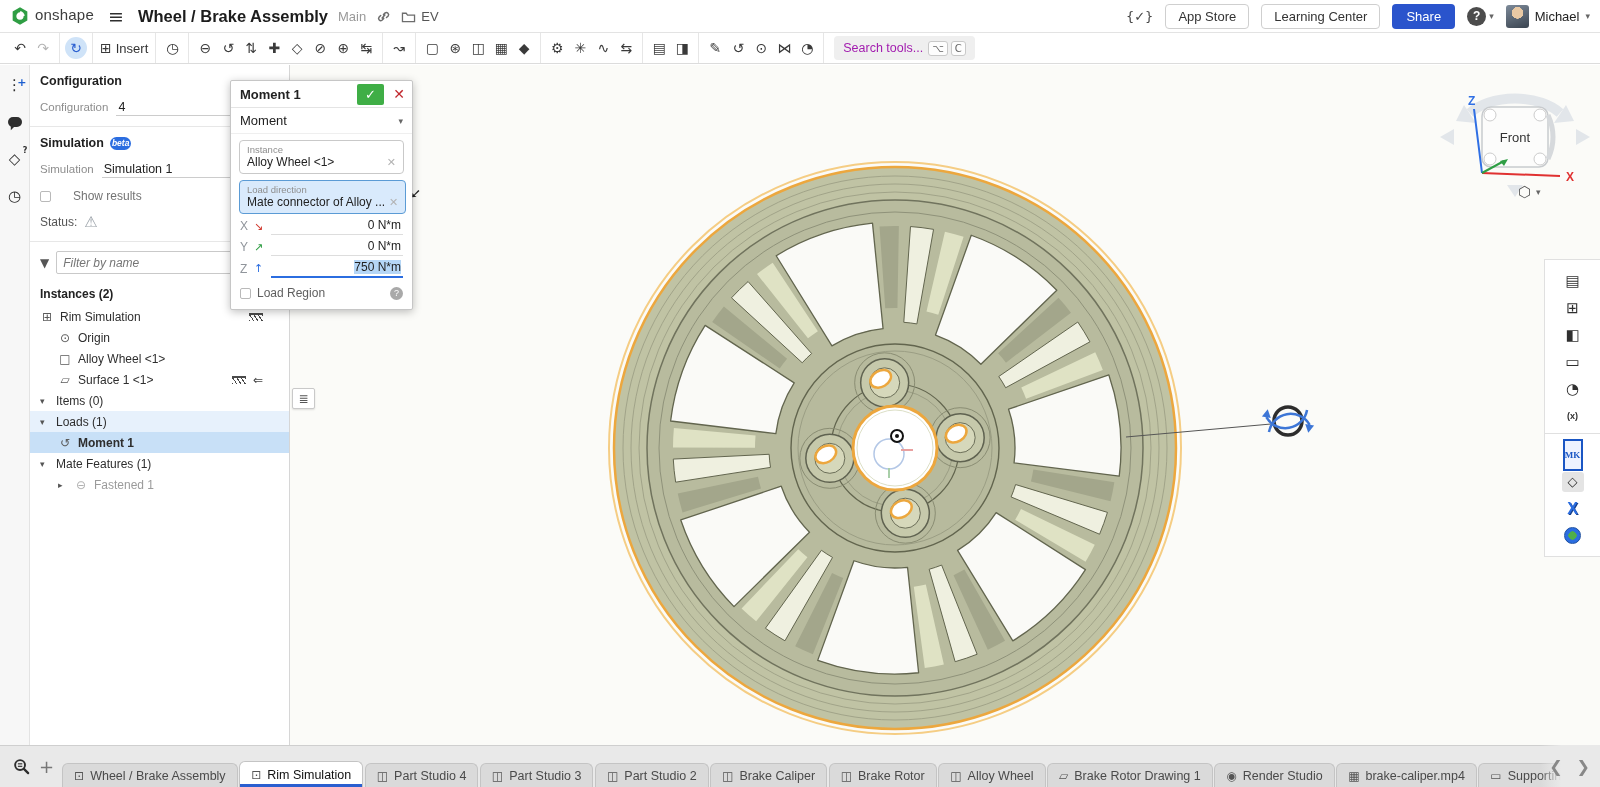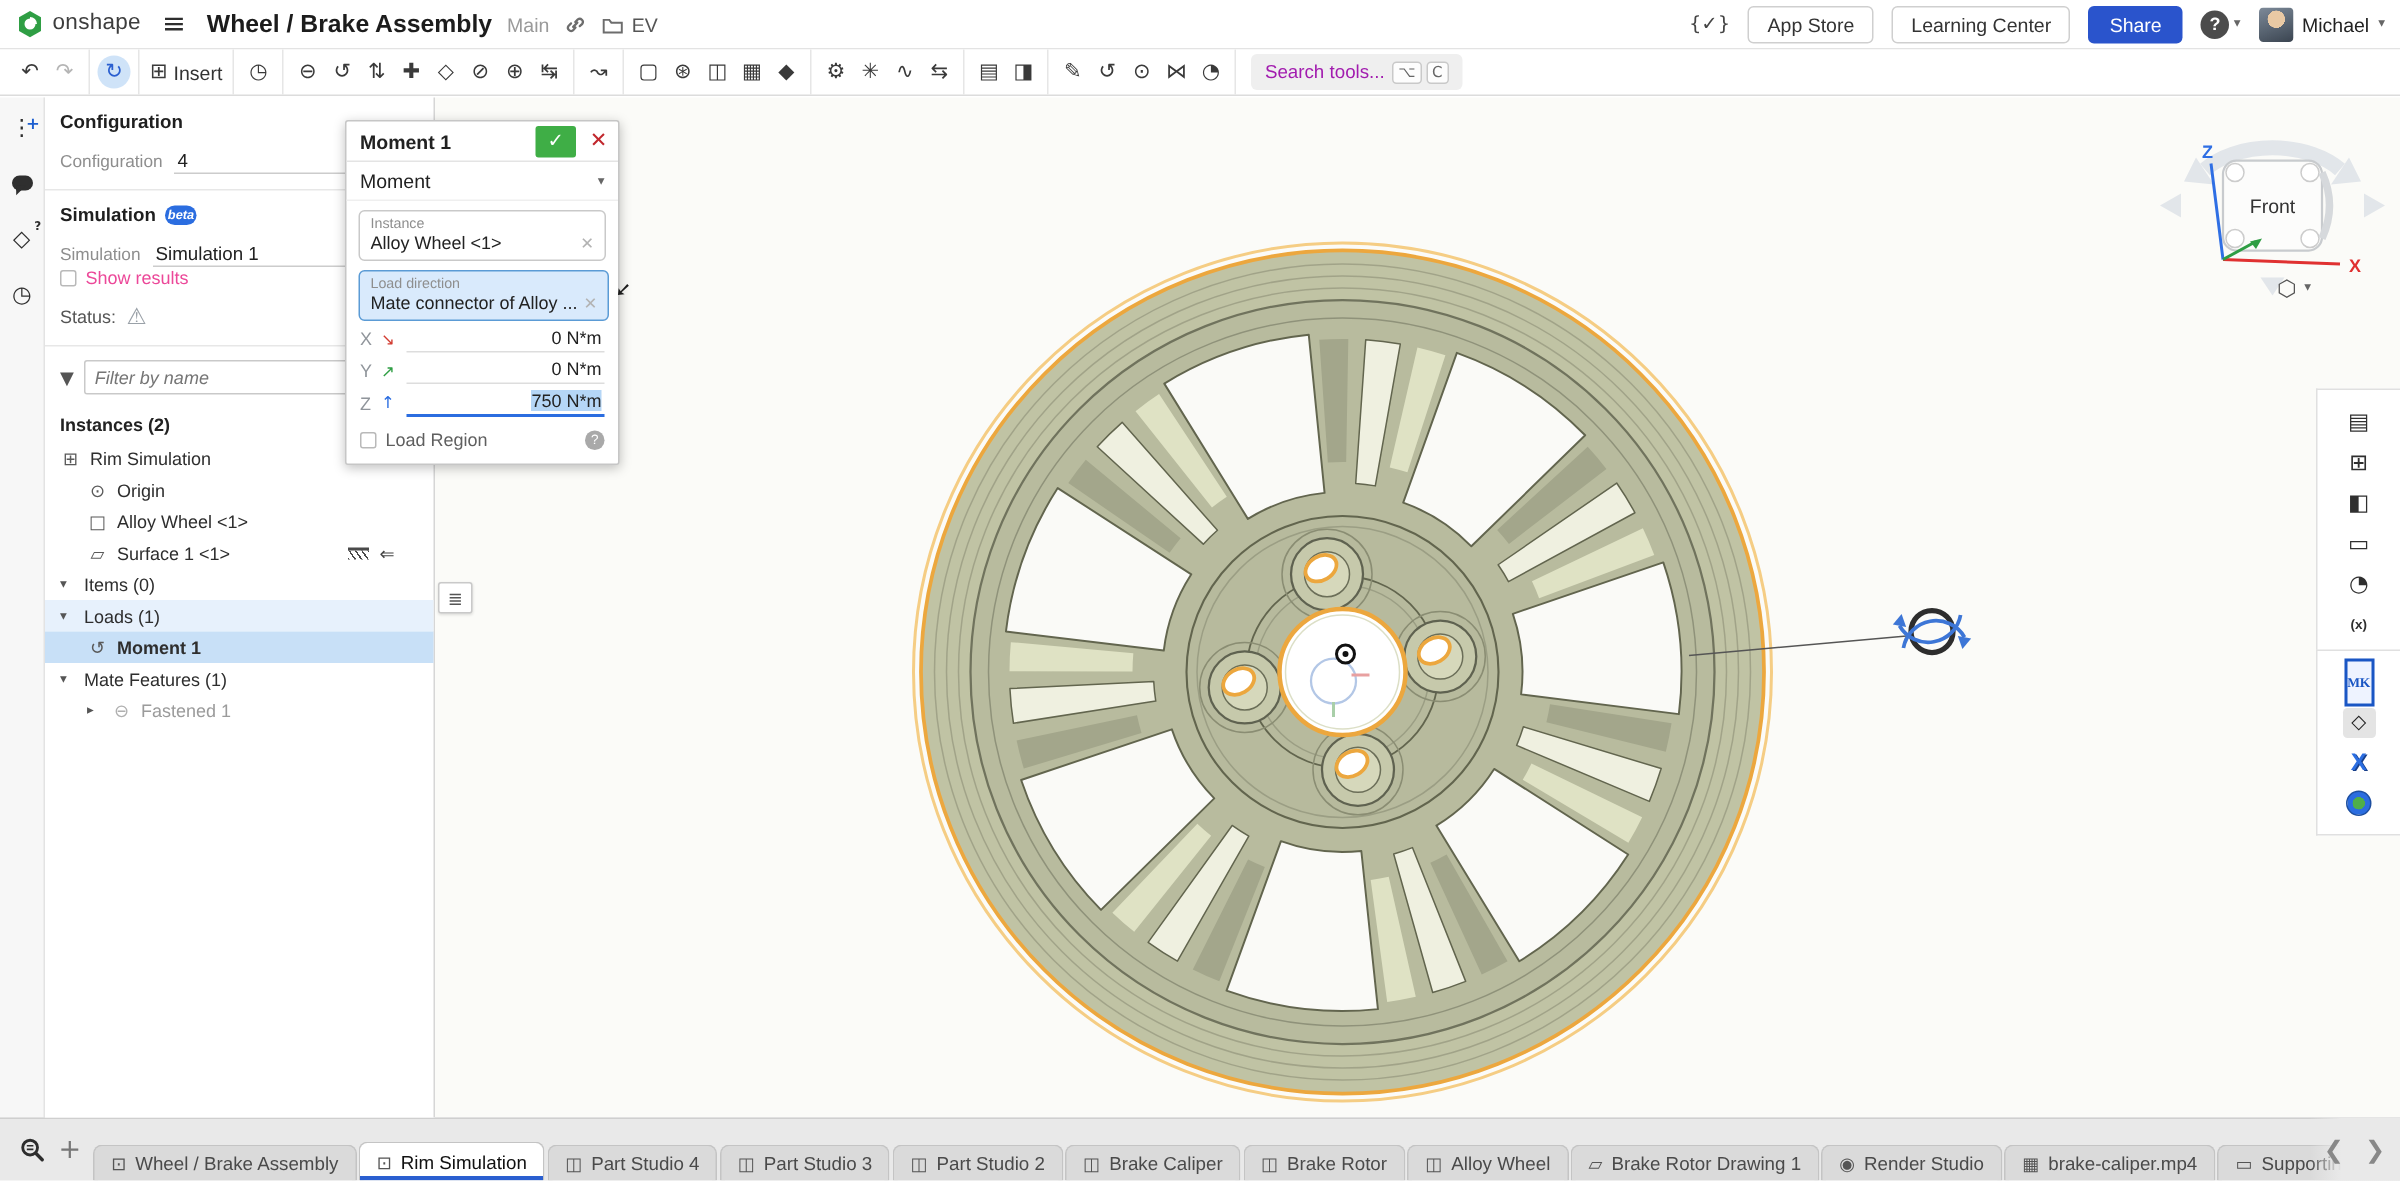--- a/index.html
+++ b/index.html
@@ -49,21 +49,21 @@
   .bubble-shape:after{content:"";position:absolute;left:2px;bottom:-4px;border:4px solid transparent;border-top-color:#2f2f2f;border-left-color:#2f2f2f;transform:scale(.8)}
 
   
   .left-panel{width:260px;background:#fff;border-right:1px solid #d6d6d6;font-size:12px;position:relative;z-index:5}
   .panel-section{padding:9px 10px 10px;border-bottom:1px solid #e7e7e7}
   .section-title{font-weight:bold;font-size:12.5px;color:#1f1f1f;display:flex;align-items:center;gap:6px}
   .beta-badge{background:#2b6de0;color:#fff;font-size:8.5px;font-style:italic;border-radius:7px;padding:1px 2px 2px}
   .fld-row{display:flex;align-items:baseline;gap:8px;margin-top:11px}
   .fld-label{font-size:11.5px;color:#8e8e8e;white-space:nowrap}
   .fld-value{flex:1;border:none;border-bottom:1px solid #ccc;font-size:12.5px;color:#222;background:transparent;outline:none;padding:1px 2px;font-family:"Liberation Sans",sans-serif}
-  .chk-row{display:flex;align-items:center;gap:6px;color:#ec4899;font-size:12px}
+  .chk-row{display:flex;align-items:center;gap:22px;margin-top:11px;color:#737373;font-size:12px}
   .cb{width:11px;height:11px;border:1px solid #b9b9b9;border-radius:2px;background:#fff;display:inline-block;cursor:pointer}
   .status-row{display:flex;align-items:center;gap:7px;margin-top:10px;color:#555}
   .warn-tri{font-family:"DejaVu Sans",sans-serif;color:#9aa1a8;font-size:15px}
   .filter-row{display:flex;align-items:center;gap:7px;padding:9px 10px}
   .funnel{font-family:"DejaVu Sans",sans-serif;color:#555;font-size:12px}
   .filter-input{flex:1;height:23px;border:1px solid #c9c9c9;border-radius:2px;font-style:italic;color:#999;padding:0 6px;font-size:12px;outline:none;font-family:"Liberation Sans",sans-serif}
   .tree-header{padding:4px 10px 5px;font-size:12px;color:#222;font-weight:bold}
   .trow{height:21px;display:flex;align-items:center;gap:6px;padding-left:10px;position:relative;cursor:pointer;white-space:nowrap}
   .trow .chev{width:10px;font-family:"DejaVu Sans",sans-serif;font-size:9px;color:#555}
   .trow .ticon{font-family:"DejaVu Sans",sans-serif;font-size:12px;color:#5a5a5a;width:14px;text-align:center}

